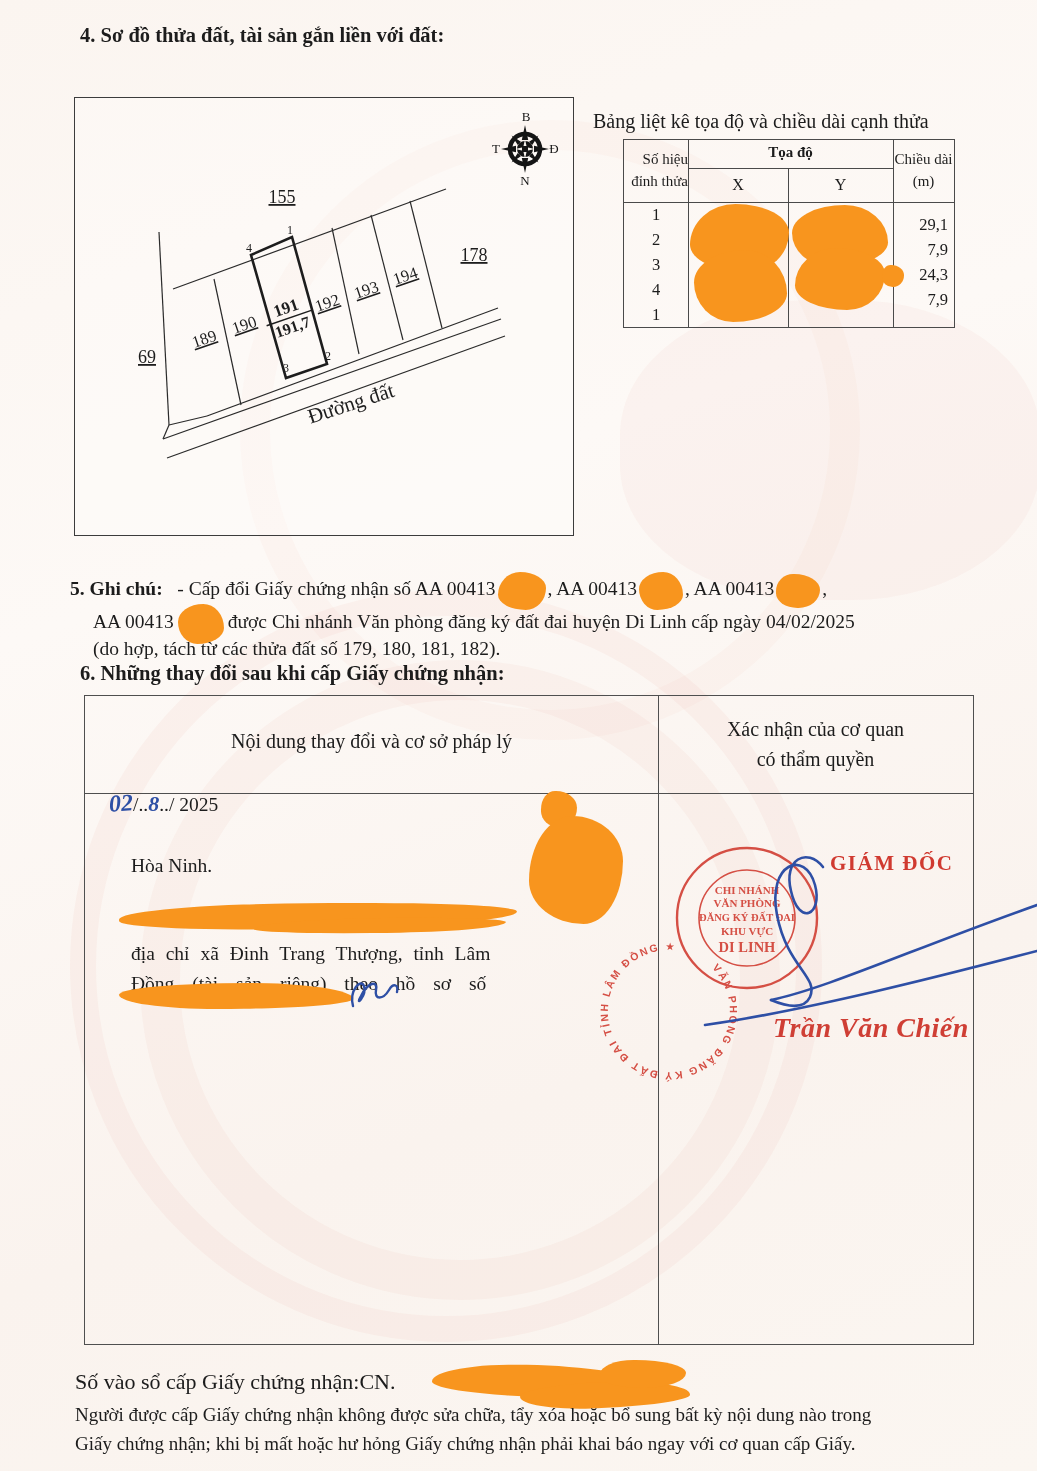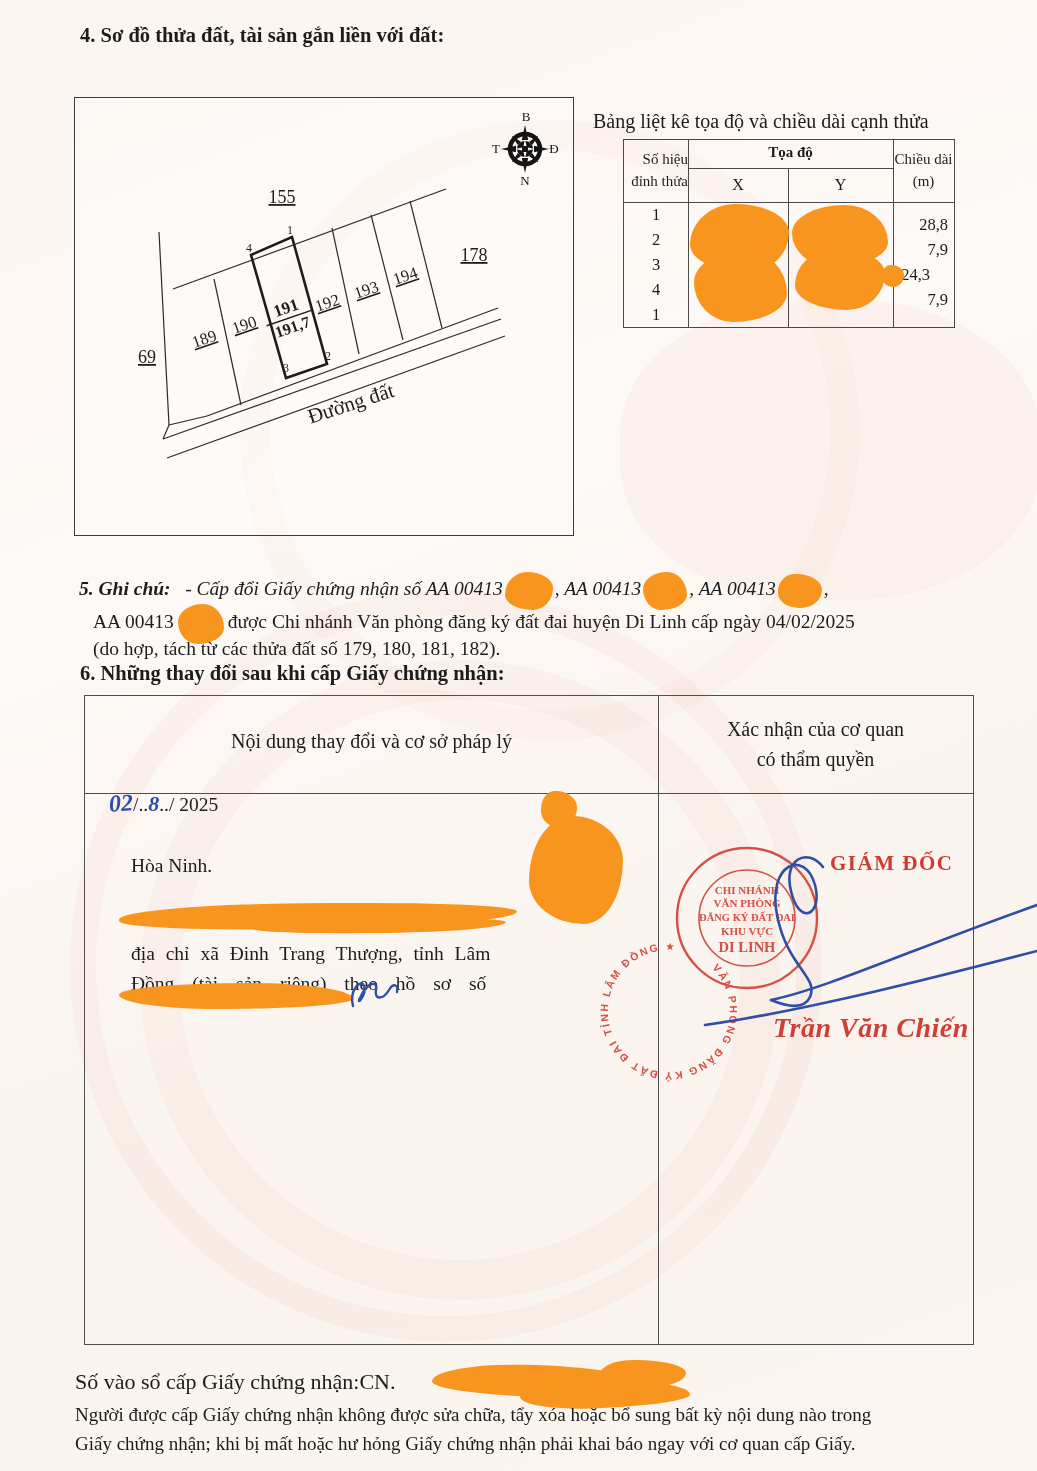--- a/index.html
+++ b/index.html
@@ -123,34 +123,34 @@
 
   <div class="abs" style="left:0;top:62px;width:64px;font-size:16.5px;text-align:center;">
     <div style="height:25px;line-height:25px;">1</div>
     <div style="height:25px;line-height:25px;">2</div>
     <div style="height:25px;line-height:25px;">3</div>
     <div style="height:25px;line-height:25px;">4</div>
     <div style="height:25px;line-height:25px;">1</div>
   </div>
 
   <div class="abs" style="left:269px;top:62px;width:61px;font-size:16.5px;">
-    <div class="abs" style="right:6px;top:13px;">28,8</div>
+    <div class="abs" style="right:6px;top:13px;">29,1</div>
     <div class="abs" style="right:6px;top:38px;">7,9</div>
-    <div class="abs" style="right:24px;top:63px;margin-left:28px;">24,3</div>
+    <div class="abs" style="right:6px;top:63px;margin-left:28px;">24,3</div>
     <div class="abs" style="right:6px;top:88px;">7,9</div>
   </div>
 
   <div class="redact r1" style="left:66px;top:64px;width:99px;height:68px;"></div>
   <div class="redact r2" style="left:70px;top:110px;width:93px;height:72px;"></div>
   <div class="redact r2" style="left:168px;top:65px;width:96px;height:62px;"></div>
   <div class="redact r1" style="left:171px;top:108px;width:90px;height:62px;"></div>
   <div class="redact r3" style="left:258px;top:125px;width:22px;height:22px;"></div>
 </div>
 
-<div class="abs sec5line" style="left:79px;top:572px;font-style:italic;">
+<div class="abs sec5line" style="left:70px;top:572px;">
   <span class="bold">5. Ghi chú:</span>
   <span>&nbsp; </span>
   <span>- Cấp đổi Giấy chứng nhận số AA 00413</span><span class="redact-inline r1" style="width:48px;height:38px;margin:0 2px;"></span><span>, AA 00413</span><span class="redact-inline r2" style="width:44px;height:38px;margin:0 2px;"></span><span>, AA 00413</span><span class="redact-inline r3" style="width:44px;height:34px;margin:0 2px;"></span><span>,</span>
 </div>
 <div class="abs sec5line" style="left:93px;top:604px;">
   <span>AA 00413</span><span class="redact-inline r2" style="width:46px;height:40px;margin:0 4px;"></span><span>được Chi nhánh Văn phòng đăng ký đất đai huyện Di Linh cấp ngày 04/02/2025</span>
 </div>
 <div class="abs sec5line" style="left:93px;top:634px;">(do hợp, tách từ các thửa đất số 179, 180, 181, 182).</div>
 
 <div class="abs bold" style="left:80px;top:662px;font-size:20.5px;">6. Những thay đổi sau khi cấp Giấy chứng nhận:</div>

